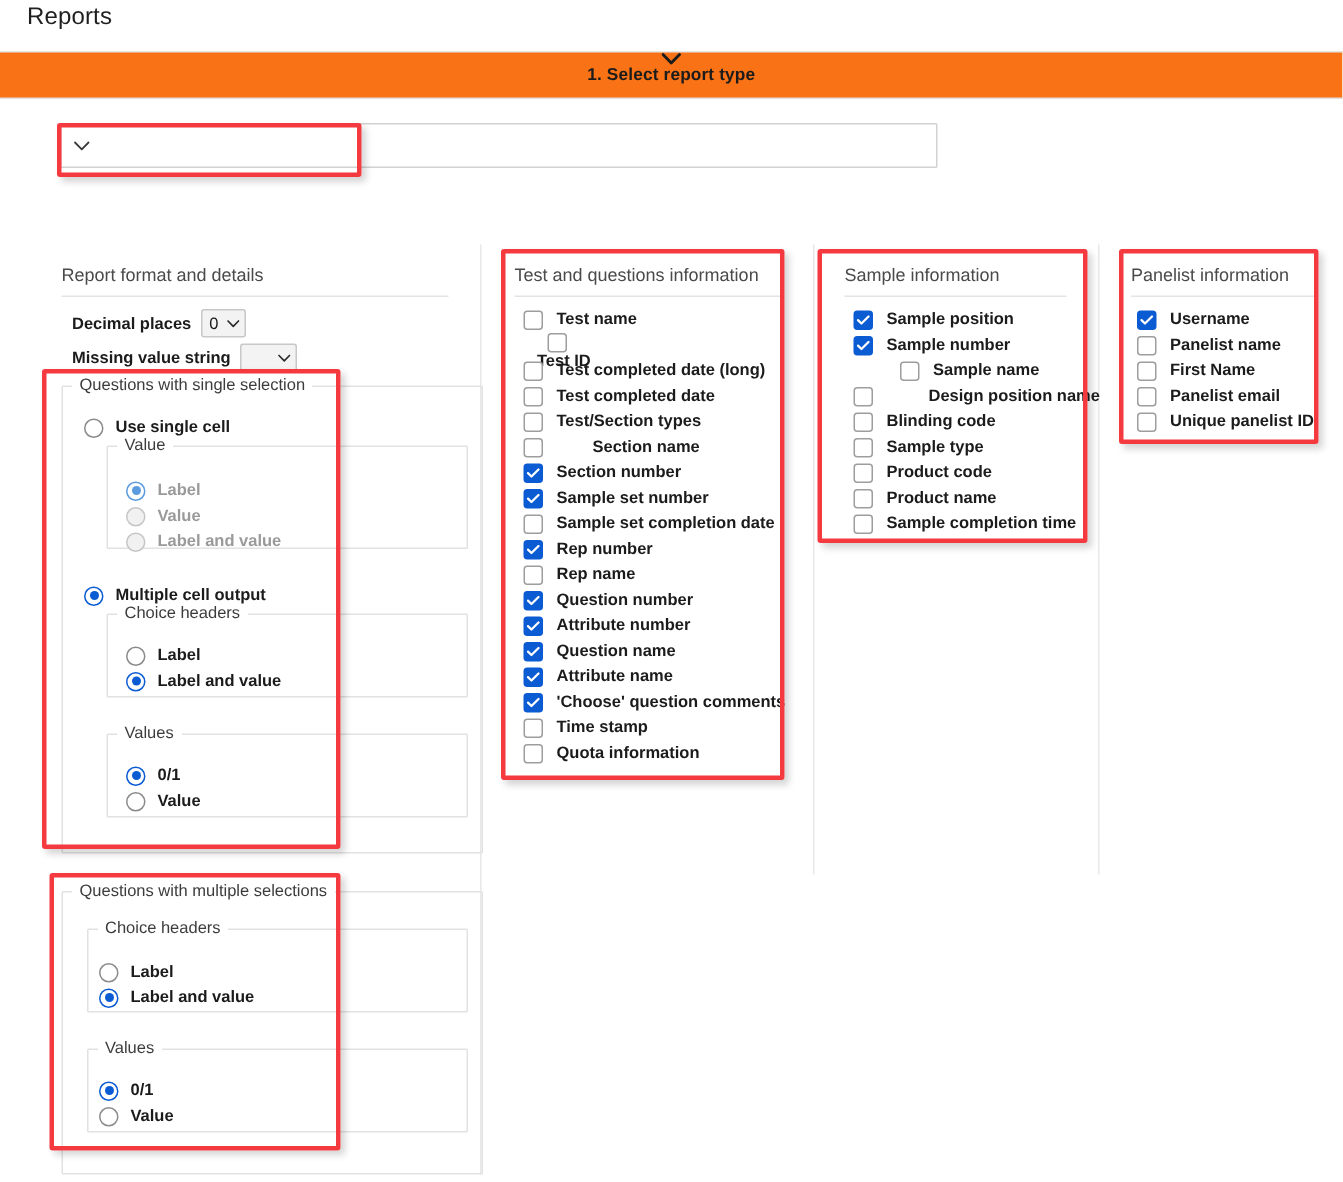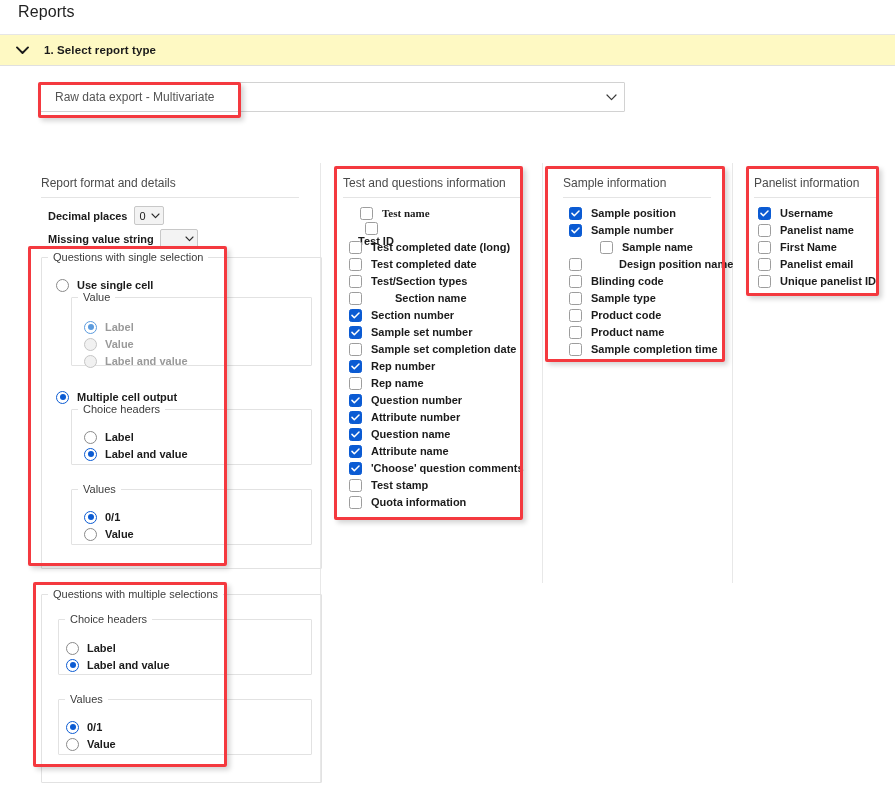--- a/index.html
+++ b/index.html
@@ -15,24 +15,24 @@
   
   .page-title {
     position: absolute; left: 18px; top: 3px;
     font-size: 16px; font-weight: 400; color: #1f1f1f;
     letter-spacing: .1px;
   }
 
   
   .sec-header {
     position: absolute; left: 0; width: 895px; height: 32px;
-    background: #fef9c3;
+    background: #f97316;
     border-top: 1px solid #e6e6e6;
     border-bottom: 1px solid #e0e0e0;
-    display: flex; align-items: center;
+    display: flex; align-items: center; flex-direction: column;
   }
   .sec-header .chev {
     width: 44px; display: flex; align-items: center; justify-content: center;
     color: #1b1b1b;
   }
   .sec-header .chev svg { display:block; }
   .sec-header .sec-label {
     font-size: 11.5px; font-weight: bold; color: #1b1b1b; letter-spacing: .1px;
   }
   #sec1 { top: 34px; }
@@ -137,21 +137,20 @@
   <div class="sec-header" id="sec1">
     <span class="chev">
       <svg width="13" height="9" viewBox="0 0 13 9">
           <path d="M1 1.4 L6.5 7 L12 1.4" fill="none" stroke="#1b1b1b" stroke-width="1.9" stroke-linecap="round" stroke-linejoin="round"></path>
         </svg>
     </span>
     <span class="sec-label">1. Select report type</span>
   </div>
 
   <div class="select-wrap">
-    <span class="sel-text">Raw data export - Multivariate</span>
     <span class="sel-chev">
       <svg width="11" height="7" viewBox="0 0 11 7">
           <path d="M1 1 L5.5 5.6 L10 1" fill="none" stroke="#3a3a3a" stroke-width="1.2" stroke-linecap="round" stroke-linejoin="round"></path>
         </svg>
     </span>
   </div>
 
 
   <div class="body-area">
 
@@ -271,21 +270,21 @@
     <div class="radio-row" style="left:66px; top:556px;">
       <span class="radio on"></span>
       <span class="radio-label">0/1</span>
     </div>
     <div class="radio-row" style="left:66px; top:573px;">
       <span class="radio off"></span>
       <span class="radio-label">Value</span>
     </div>
 
     <div id="list-test-questions">
-        <div class="cb-row" style="left: 360px; top: 42px; font-family: Liberation Serif, serif;">
+        <div class="cb-row" style="left: 349px; top: 42px;">
           <span class="cbox"></span>
           <span class="cb-label">Test name</span>
         </div>
         <div class="cb-row" style="left: 349px; top: 59px; flex-direction: column;">
           <span class="cbox"></span>
           <span class="cb-label">Test ID</span>
         </div>
         <div class="cb-row" style="left: 349px; top: 76px;">
           <span class="cbox"></span>
           <span class="cb-label">Test completed date (long)</span>
@@ -369,21 +368,21 @@
         <div class="cb-row" style="left: 349px; top: 297px;">
           <span class="cbox on">
             <svg width="9" height="7" viewBox="0 0 9 7">
               <path d="M1 3.4 L3.3 5.7 L8 1" fill="none" stroke="#ffffff" stroke-width="1.5" stroke-linecap="round" stroke-linejoin="round"></path>
             </svg>
           </span>
           <span class="cb-label">'Choose' question comments</span>
         </div>
         <div class="cb-row" style="left: 349px; top: 314px;">
           <span class="cbox"></span>
-          <span class="cb-label">Test stamp</span>
+          <span class="cb-label">Time stamp</span>
         </div>
         <div class="cb-row" style="left: 349px; top: 331px;">
           <span class="cbox"></span>
           <span class="cb-label">Quota information</span>
         </div>
       </div>
 
     <div id="list-sample-info">
         <div class="cb-row" style="left: 569px; top: 42px;">
           <span class="cbox on">

